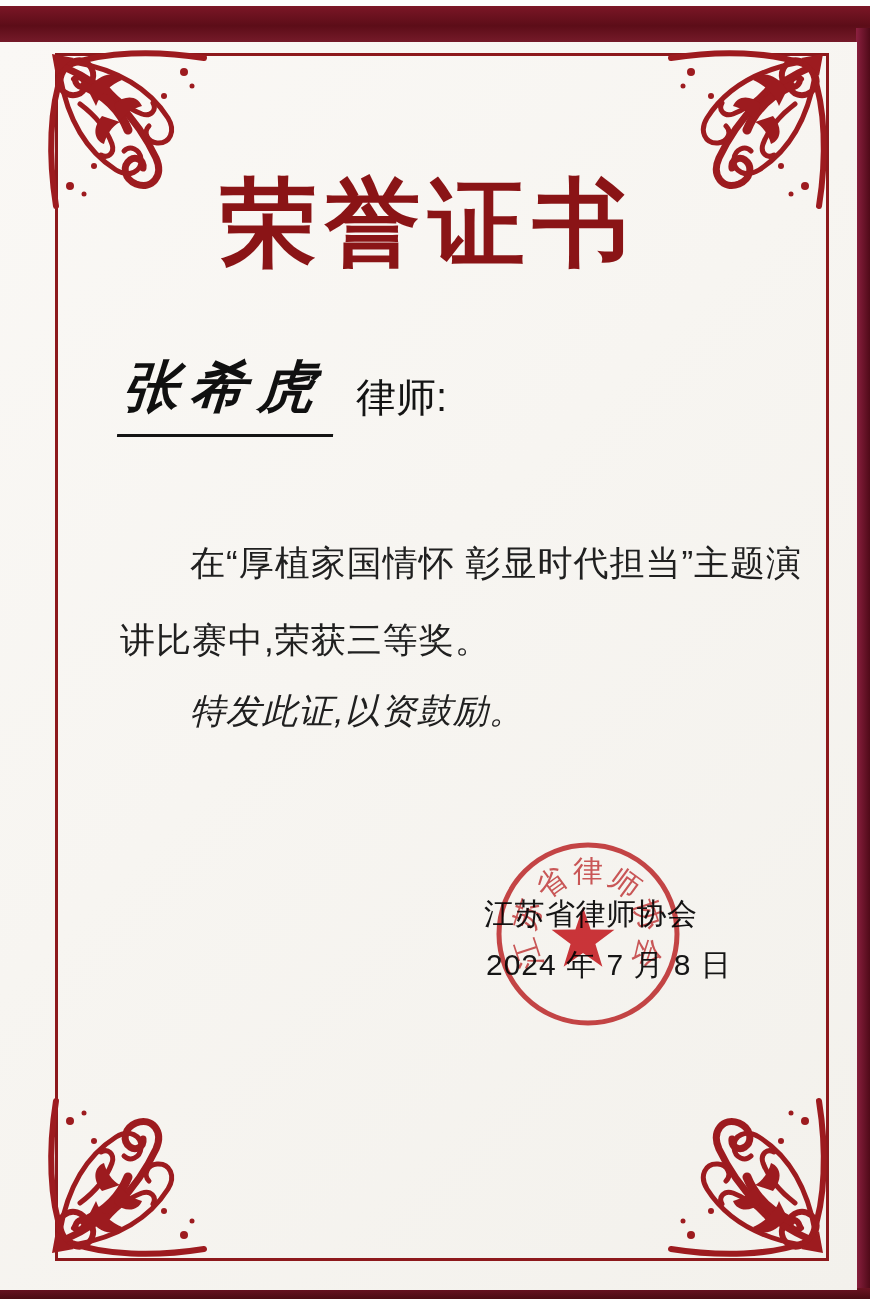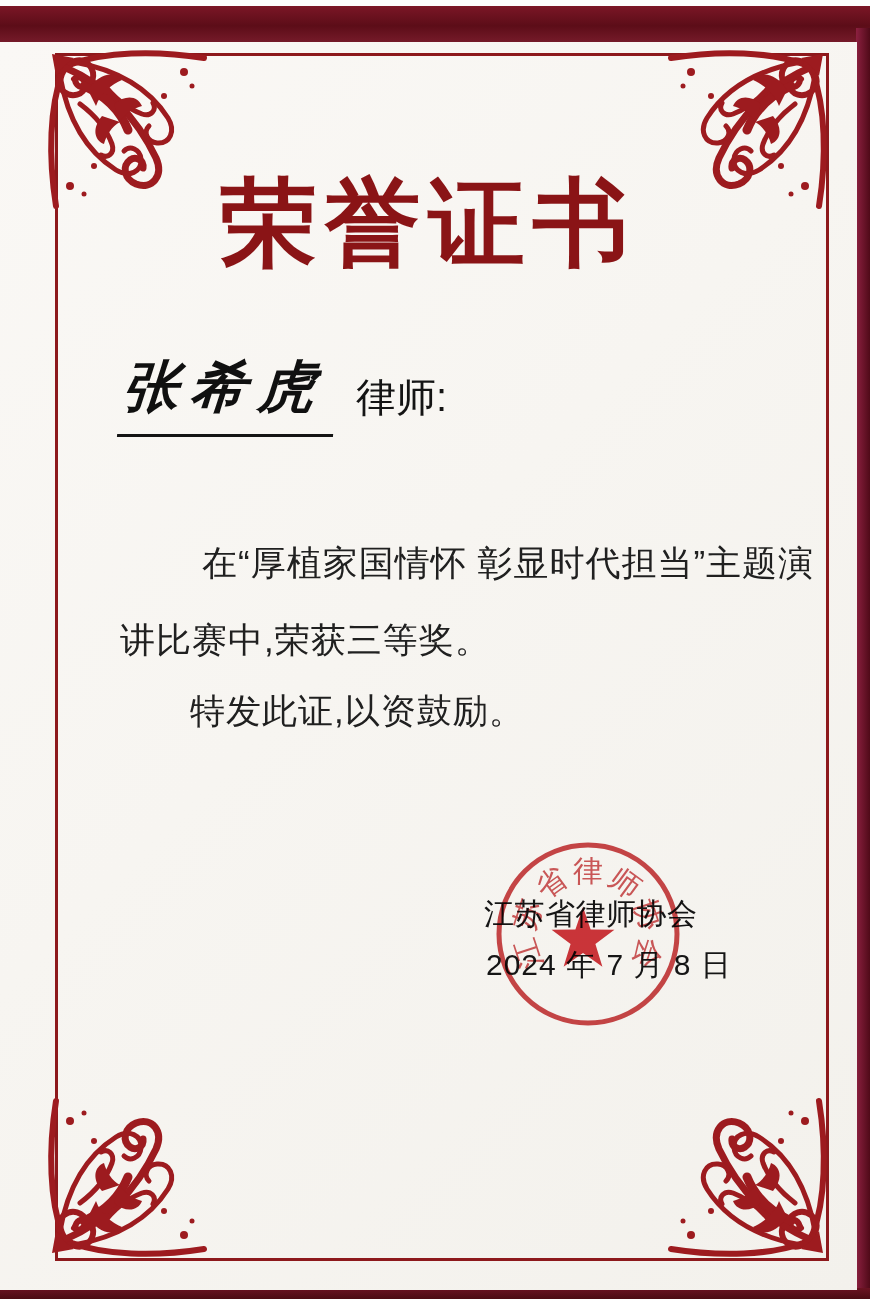--- a/index.html
+++ b/index.html
@@ -14,23 +14,23 @@
   .corner{position:absolute;width:165px;height:165px;color:#9d1b1f;}
   .corner.tl{left:44px;top:4px;}
   .corner.tr{left:666px;top:4px;transform:scaleX(-1);}
   .corner.bl{left:44px;top:1054px;transform:scaleY(-1);}
   .corner.br{left:666px;top:1054px;transform:scale(-1,-1);}
   .title{position:absolute;left:0;top:118px;width:100%;text-align:center;font-size:96px;font-weight:700;letter-spacing:8px;color:#8a1416;white-space:nowrap;}
   .name-row{position:absolute;left:120px;top:308px;display:flex;align-items:flex-end;}
   .name{font-family:"DejaVu Serif",serif;font-style:italic;font-weight:700;font-size:56px;letter-spacing:12px;color:#101010;transform:skewX(-4deg);border-bottom:3px solid #141414;padding:0 10px 8px 2px;}
   .honorific{font-size:40px;color:#141414;margin-left:20px;padding-bottom:12px;}
   .body-line{position:absolute;font-size:35px;letter-spacing:1px;color:#202020;white-space:nowrap;}
-  .bl1{left:190px;top:498px;margin-left:12px;}
+  .bl1{left:190px;top:498px;}
   .bl2{left:120px;top:575px;text-align:center;}
-  .bl3{left:190px;top:646px;}
+  .bl3{left:190px;top:646px;font-style:italic;}
   .issuer{position:absolute;left:484px;top:852px;font-size:30px;color:#151515;letter-spacing:0.5px;white-space:nowrap;}
   .date{position:absolute;left:486px;top:903px;font-size:30px;color:#151515;letter-spacing:1px;white-space:nowrap;}
   .seal{position:absolute;left:486px;top:790px;mix-blend-mode:multiply;opacity:0.9;}
   .hidden-defs{position:absolute;width:0;height:0;overflow:hidden;}
 </style>
 </head>
 <body>
 
 <svg class="hidden-defs" aria-hidden="true">
   <defs>

